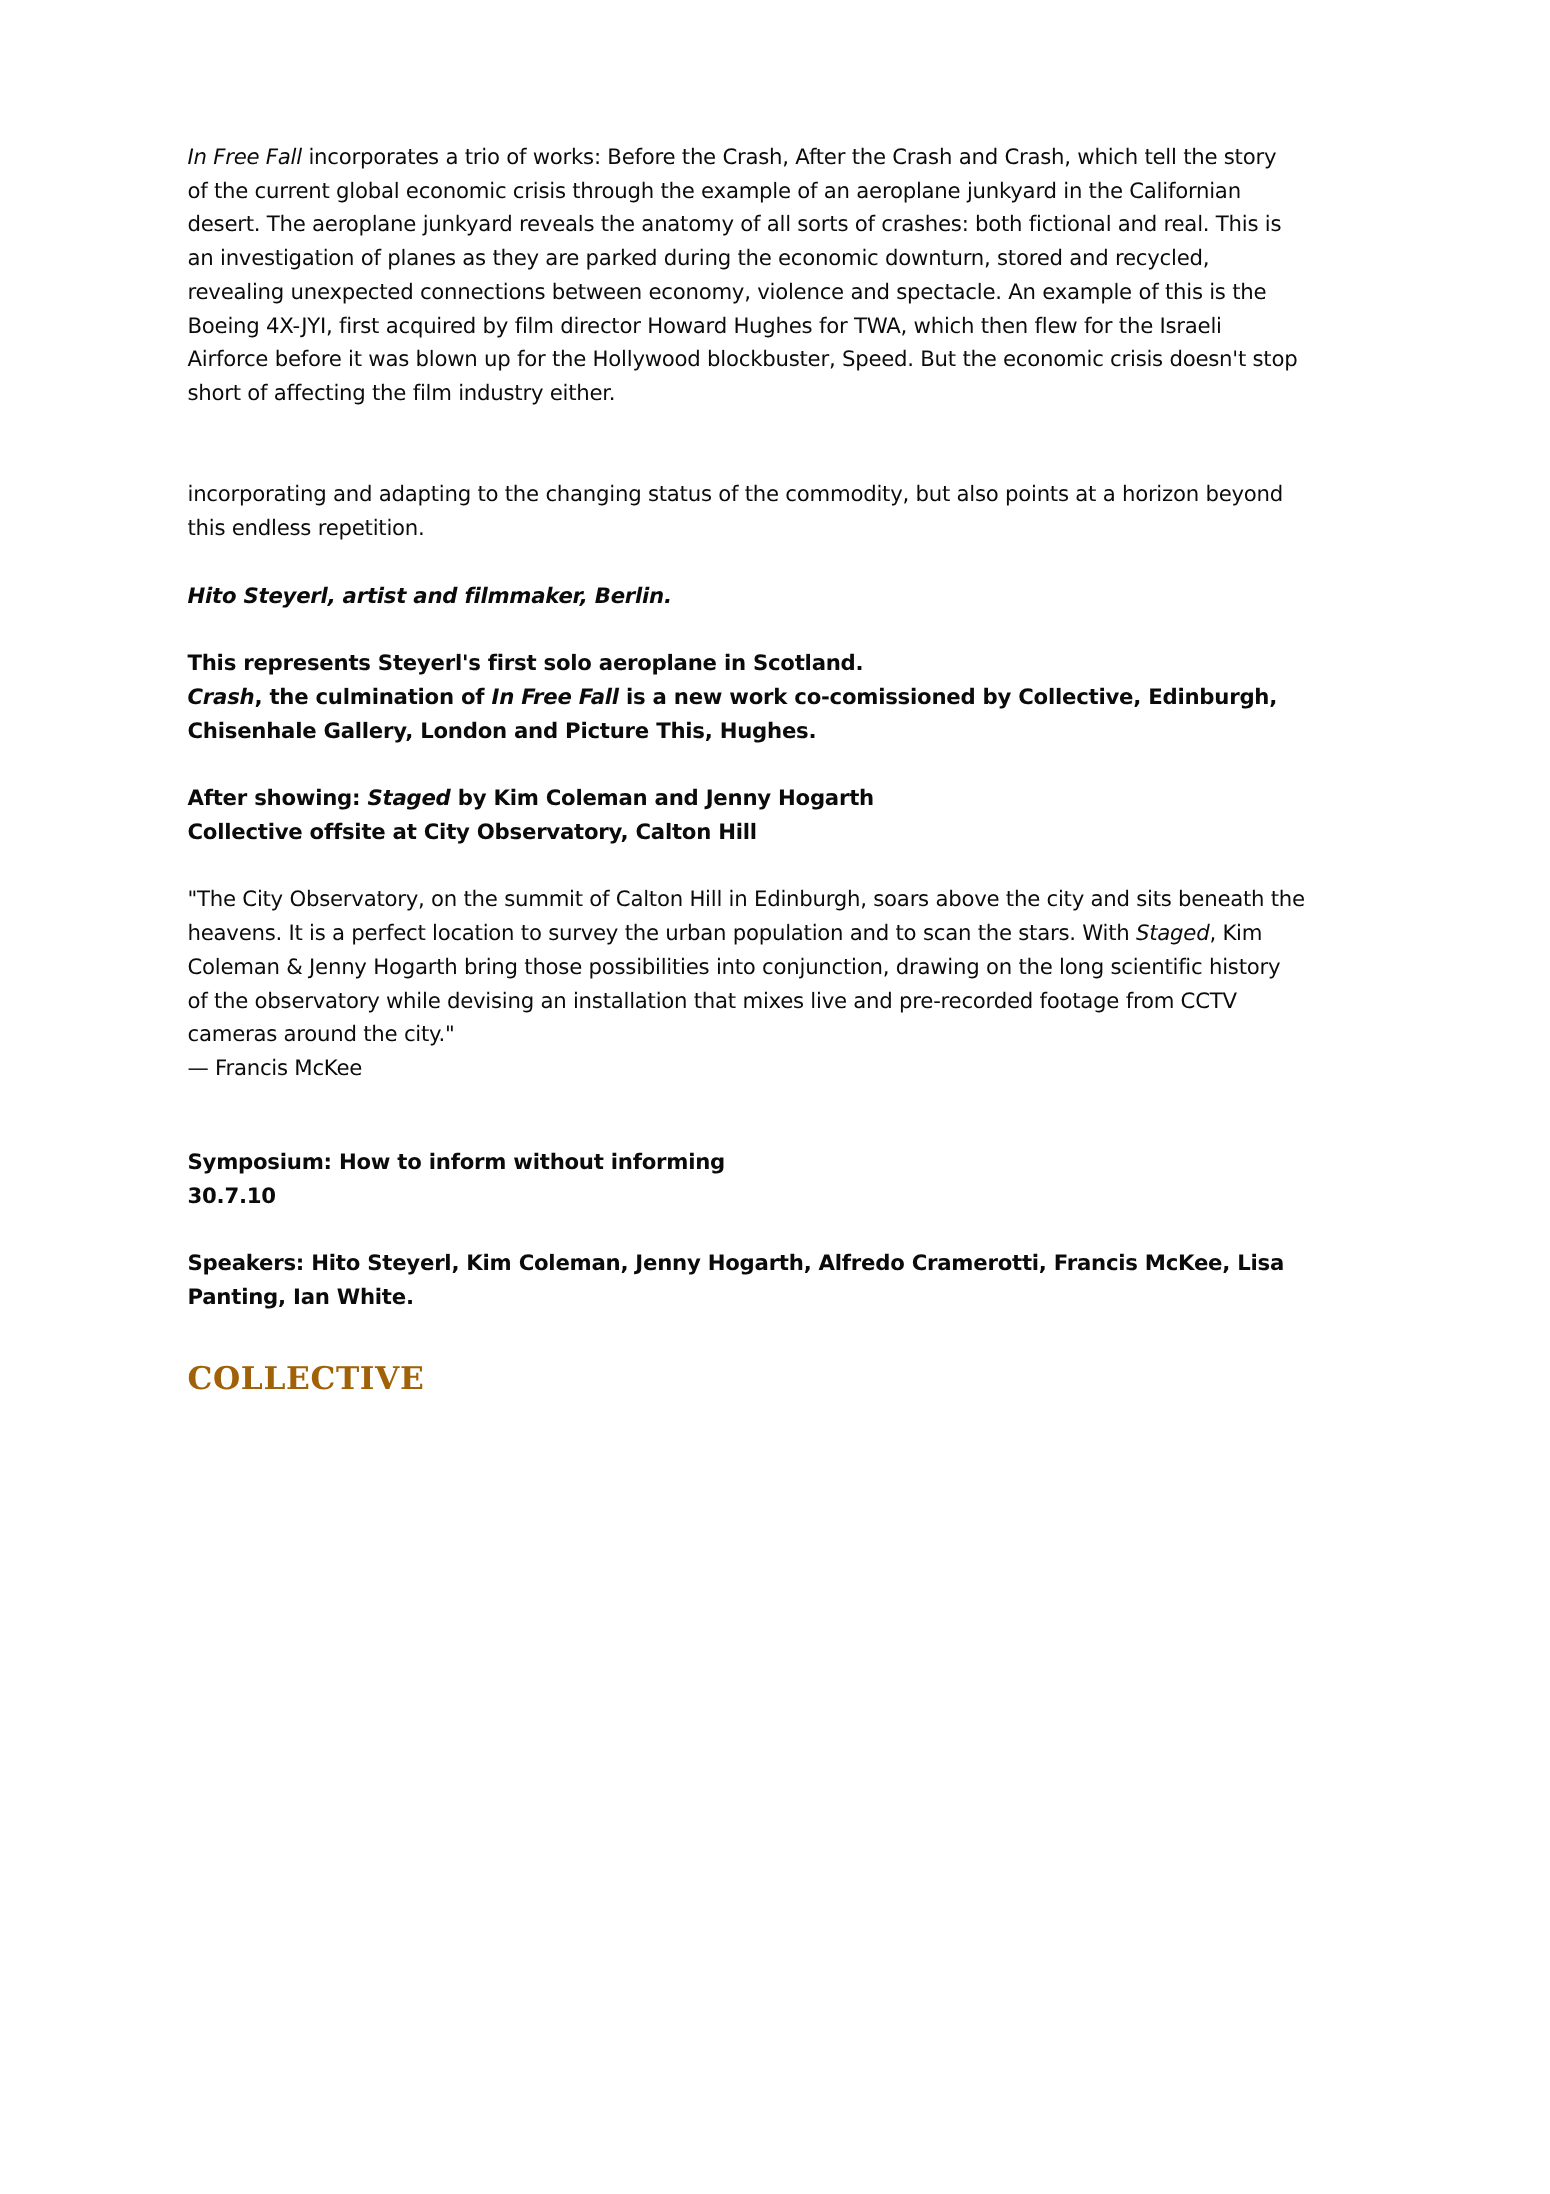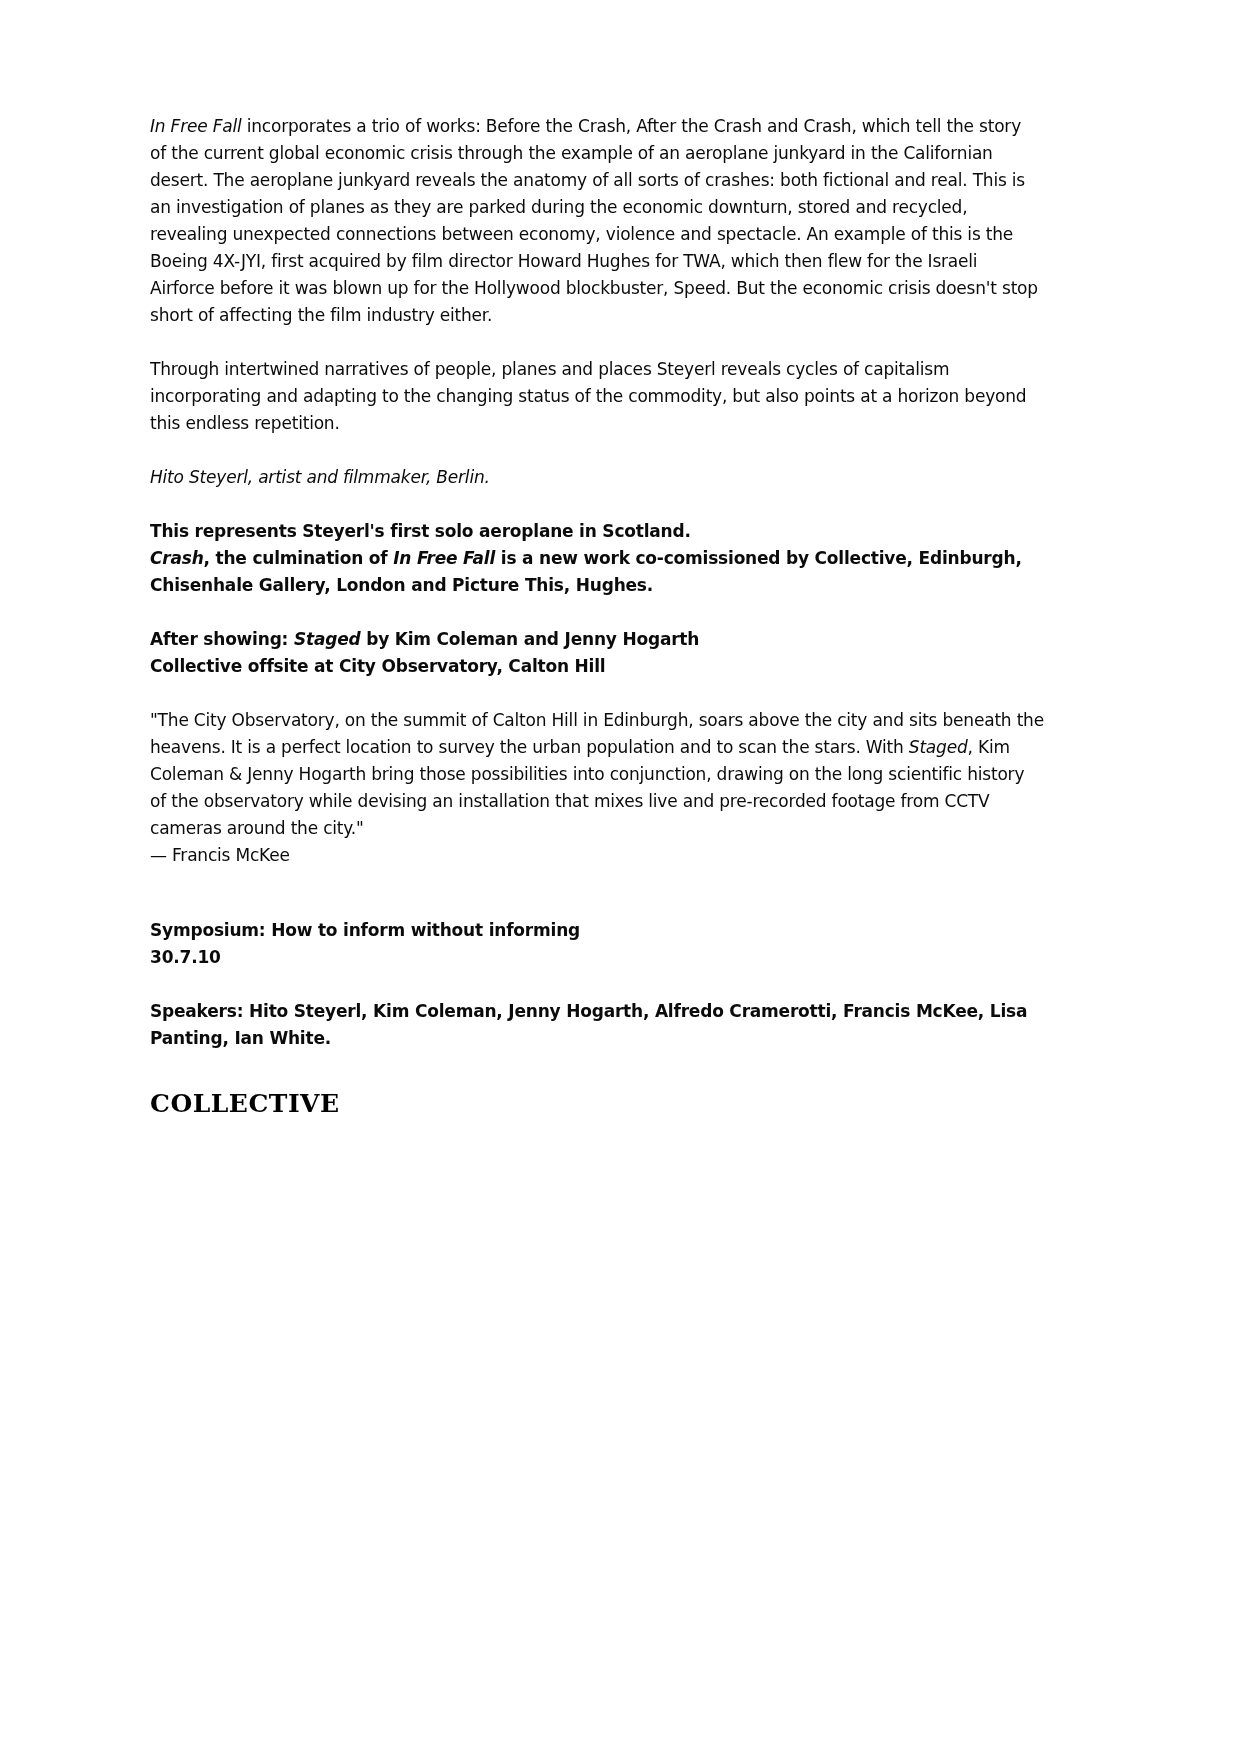--- a/index.html
+++ b/index.html
@@ -21,40 +21,40 @@
     padding: 113px 0 0 150px;
     width: 1130px;
   }
   .para {
     margin: 0 0 27px 0;
     font-size: 17px;
     line-height: 27px;
     letter-spacing: -0.2px;
   }
   .para.style-bold { font-weight: bold; }
-  .para.style-bold-italic { font-weight: normal; font-style: italic; }
+  .para.style-bold-italic { font-weight: bold; font-style: italic; }
   .para.gap-before { margin-top: 48px; }
   .logo {
     margin: 8px 0 0 0;
     font-family: "DejaVu Serif", "Liberation Serif", serif;
     font-weight: bold;
     font-variant: small-caps;
     font-size: 36px;
     line-height: 40px;
     letter-spacing: 0.5px;
   }
 </style>
 </head>
 <body>
 
 <div class="page" style="color: rgb(11, 11, 11);">
   <div class="content">
     <p class="para style-regular"><span style="font-style: italic;">In Free Fall</span><span> incorporates a trio of works: Before the Crash, After the Crash and Crash, which tell the story</span><br><span>of the current global economic crisis through the example of an aeroplane junkyard in the Californian</span><br><span>desert. The aeroplane junkyard reveals the anatomy of all sorts of crashes: both fictional and real. This is</span><br><span>an investigation of planes as they are parked during the economic downturn, stored and recycled,</span><br><span>revealing unexpected connections between economy, violence and spectacle. An example of this is the</span><br><span>Boeing 4X-JYI, first acquired by film director Howard Hughes for TWA, which then flew for the Israeli</span><br><span>Airforce before it was blown up for the Hollywood blockbuster, Speed. But the economic crisis doesn't stop</span><br><span>short of affecting the film industry either.</span></p>
-    <p class="para style-regular"><span>Through intertwined narratives of people, planes and places Steyerl reveals cycles of capitalism</span><br><span>incorporating and adapting to the changing status of the commodity, but also points at a horizon beyond</span><br><span>this endless repetition.</span></p>
+    <p class="para style-regular"><br><span>incorporating and adapting to the changing status of the commodity, but also points at a horizon beyond</span><br><span>this endless repetition.</span></p>
     <p class="para style-bold-italic"><span>Hito Steyerl, artist and filmmaker, Berlin.</span></p>
     <p class="para style-bold"><span>This represents Steyerl's first solo aeroplane in Scotland.</span><br><span style="font-style: italic;">Crash</span><span>, the culmination of </span><span style="font-style: italic;">In Free Fall</span><span> is a new work co-comissioned by Collective, Edinburgh,</span><br><span>Chisenhale Gallery, London and Picture This, Hughes.</span></p>
     <p class="para style-bold"><span>After showing: </span><span style="font-style: italic;">Staged</span><span> by Kim Coleman and Jenny Hogarth</span><br><span>Collective offsite at City Observatory, Calton Hill</span></p>
     <p class="para style-regular"><span>"The City Observatory, on the summit of Calton Hill in Edinburgh, soars above the city and sits beneath the</span><br><span>heavens. It is a perfect location to survey the urban population and to scan the stars. With </span><span style="font-style: italic;">Staged</span><span>, Kim</span><br><span>Coleman &amp; Jenny Hogarth bring those possibilities into conjunction, drawing on the long scientific history</span><br><span>of the observatory while devising an installation that mixes live and pre-recorded footage from CCTV</span><br><span>cameras around the city."</span><br><span>— Francis McKee</span></p>
     <p class="para style-bold gap-before"><span>Symposium: How to inform without informing</span><br><span>30.7.10</span></p>
     <p class="para style-bold"><span>Speakers: Hito Steyerl, Kim Coleman, Jenny Hogarth, Alfredo Cramerotti, Francis McKee, Lisa</span><br><span>Panting, Ian White.</span></p>
-    <div class="logo" style="color: #000000;">collective</div>
+    <div class="logo" style="color: #a16207;">collective</div>
   </div>
 </div>
 
 </body></html>

